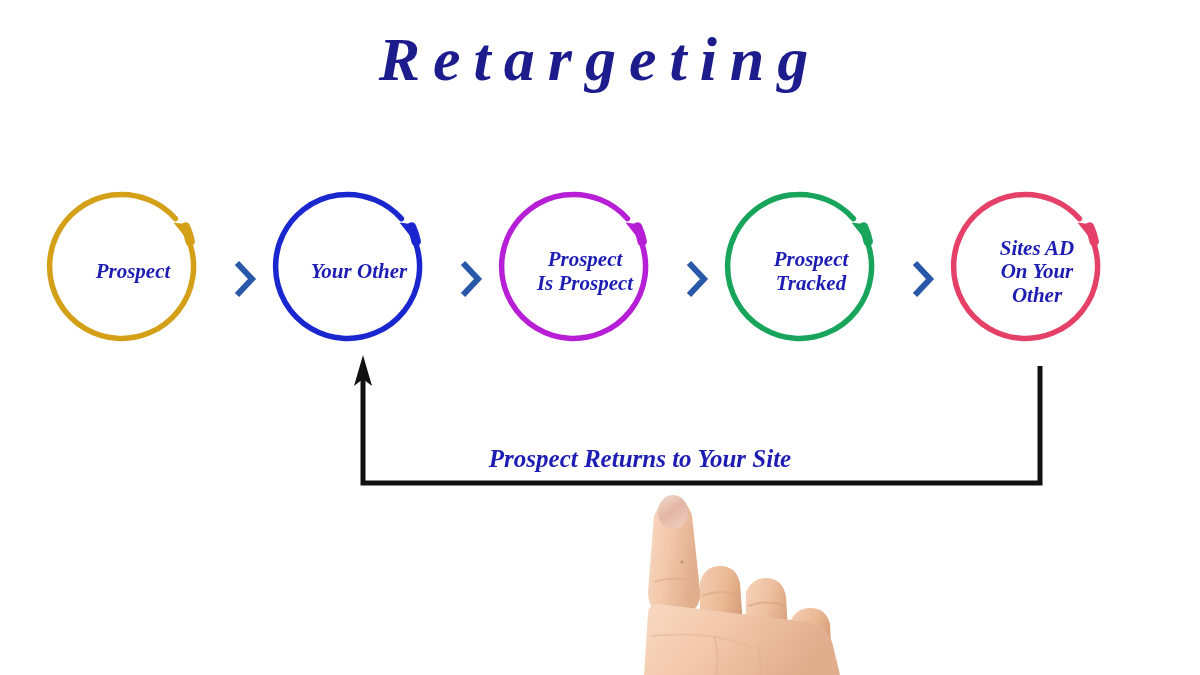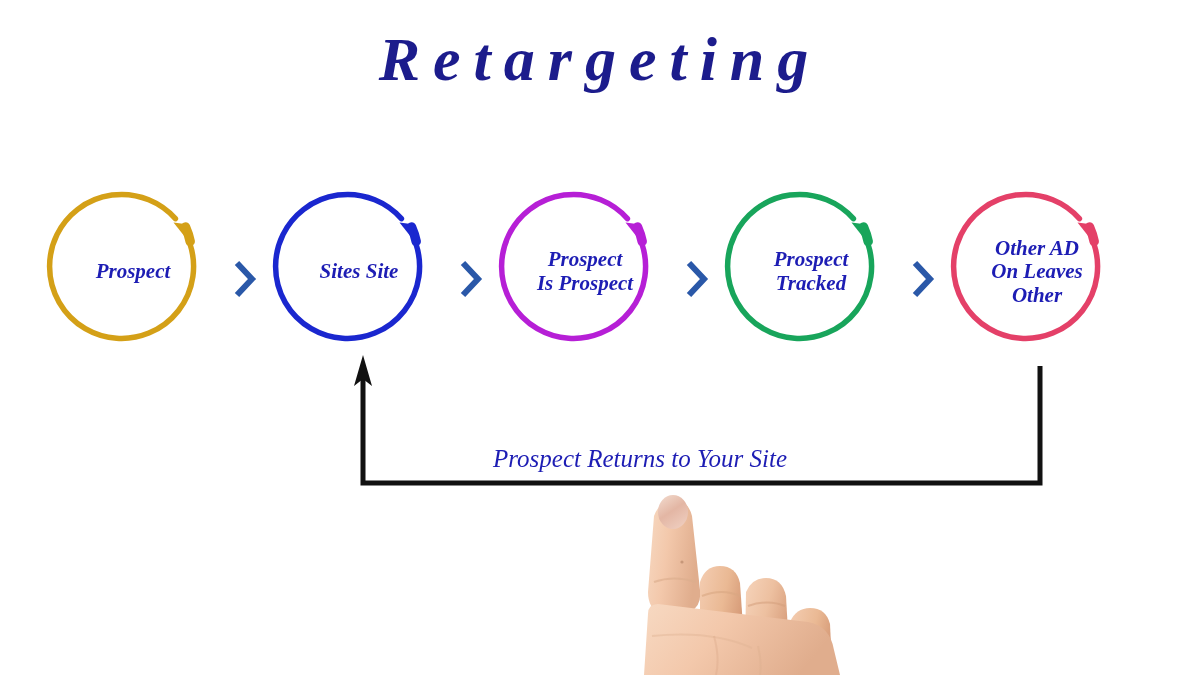--- a/index.html
+++ b/index.html
@@ -88,21 +88,21 @@
   
   #loop { position: absolute; left: 0; top: 0; width: 1200px; height: 675px; }
   #loop-label {
     position: absolute;
     left: 380px;
     top: 445px;
     width: 520px;
     text-align: center;
     font-family: "Liberation Serif", serif;
     font-style: italic;
-    font-weight: normal;
+    font-weight: bold;
     font-size: 25px;
     color: #1d1db4;
     white-space: nowrap;
     user-select: none;
   }
 
   
   #hand {
     position: absolute;
     left: 618px;
@@ -140,21 +140,21 @@
     </div>
 
     <div class="stage" style="left:273px">
       <svg class="ring" viewBox="0 0 172 172">
         <path d="M128.4 32.6 A 72 72 0 1 0 143 58" fill="none" stroke="#1a27cf" stroke-width="5.5" stroke-linecap="round"></path>
         <path d="M138.5 41 A 72 72 0 0 1 143.2 55.5" fill="none" stroke="#1a27cf" stroke-width="9.5" stroke-linecap="round"></path>
         <path d="M126.5 36.5 L 141.5 38.5 L 140.0 53.5 Z" fill="#1a27cf"></path>
       </svg>
       <div class="label">
         <div>
-          <span>Sites Site</span>
+          <span>Your Other</span>
         </div>
       </div>
     </div>
 
     <div class="chev" style="left:458px">
       <svg viewBox="0 0 26 42" width="26" height="42">
         <polyline points="5,5 20,21 5,37" fill="none" stroke="#2a58a8" stroke-width="6" stroke-linejoin="miter" stroke-linecap="butt"></polyline>
       </svg>
     </div>
 
@@ -199,22 +199,22 @@
     </div>
 
     <div class="stage" style="left:951px">
       <svg class="ring" viewBox="0 0 172 172">
         <path d="M128.4 32.6 A 72 72 0 1 0 143 58" fill="none" stroke="#e44068" stroke-width="5.5" stroke-linecap="round"></path>
         <path d="M138.5 41 A 72 72 0 0 1 143.2 55.5" fill="none" stroke="#e44068" stroke-width="9.5" stroke-linecap="round"></path>
         <path d="M126.5 36.5 L 141.5 38.5 L 140.0 53.5 Z" fill="#e44068"></path>
       </svg>
       <div class="label">
         <div>
-          <span>Other AD</span>
-          <span>On Leaves</span>
+          <span>Sites AD</span>
+          <span>On Your</span>
           <span>Other</span>
         </div>
       </div>
     </div>
 
   </div>
 
   <svg id="loop" viewBox="0 0 1200 675">
 
     <polyline points="1040,366 1040,483 363,483 363,372" fill="none" stroke="#111111" stroke-width="5" stroke-linejoin="miter"></polyline>

